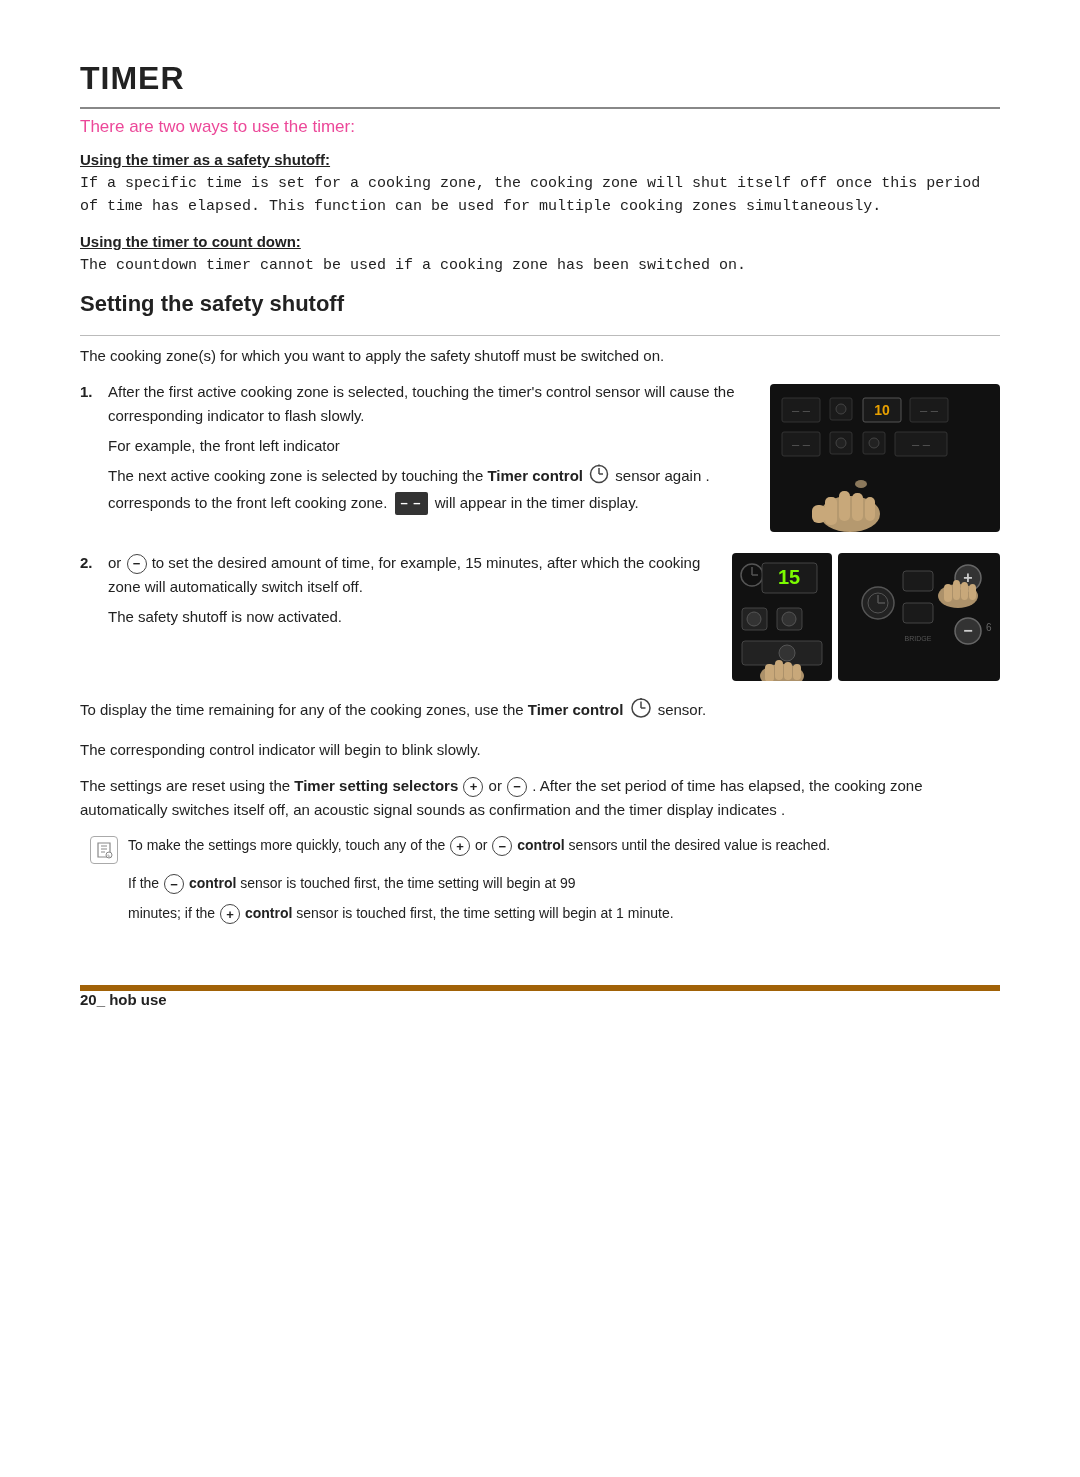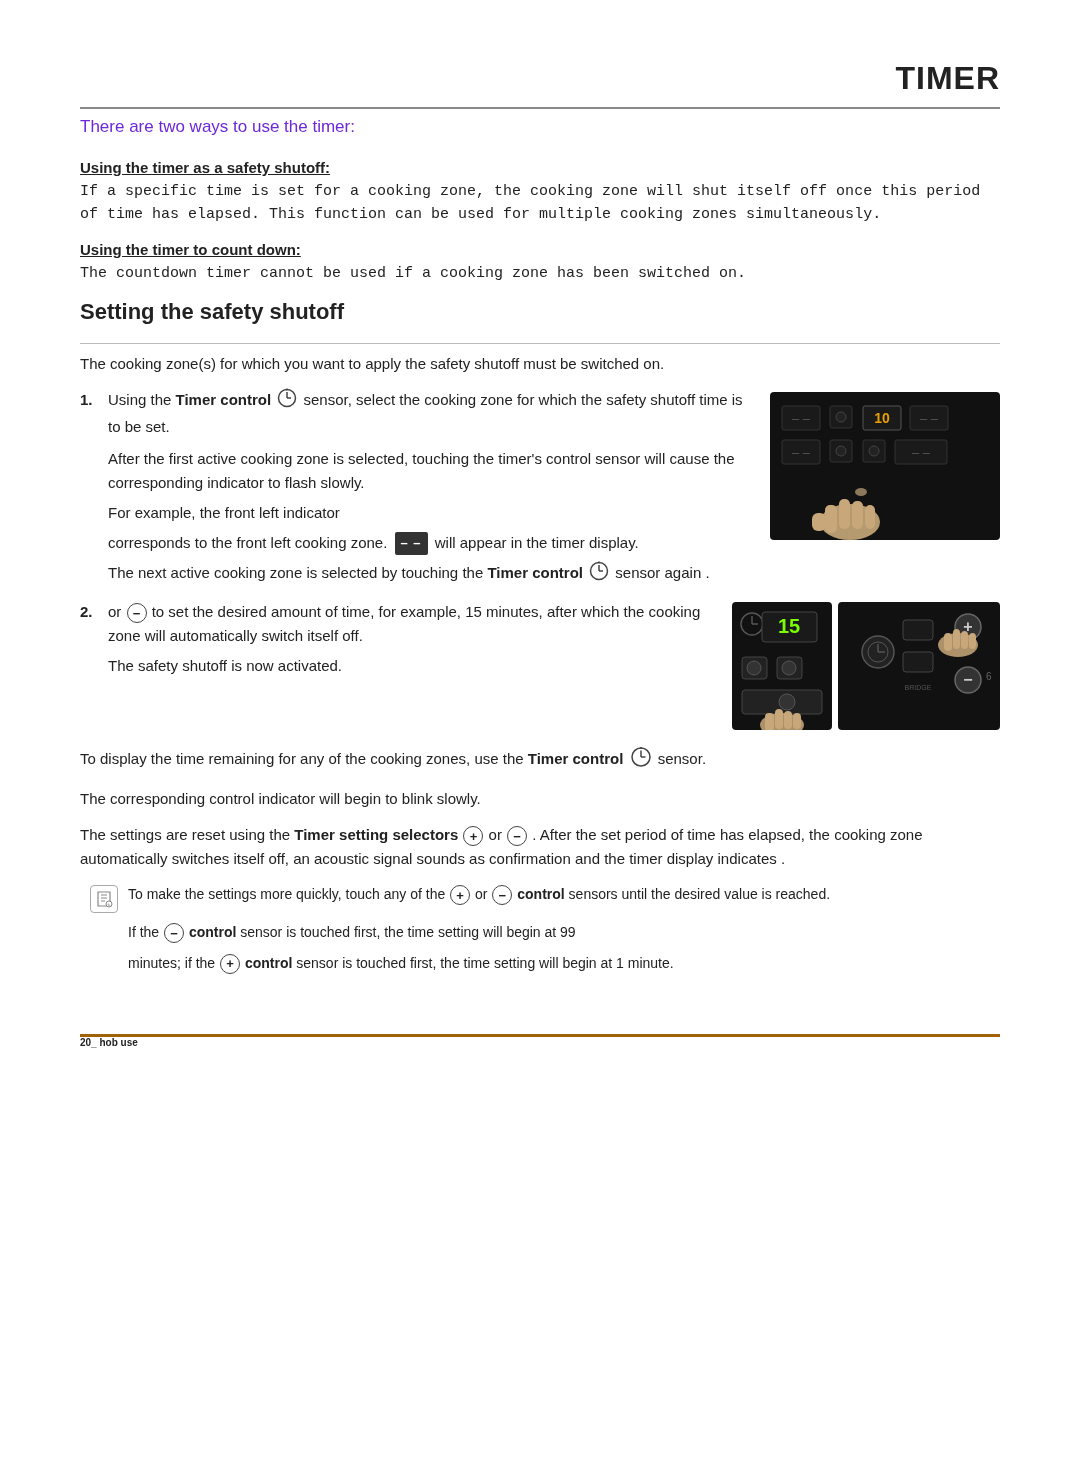--- a/index.html
+++ b/index.html
@@ -14,27 +14,26 @@
     }
 
     h1.timer-title {
       font-size: 32px;
       font-weight: 900;
       letter-spacing: 1px;
       text-transform: uppercase;
       margin-bottom: 8px;
       border-bottom: 2px solid #888;
       padding-bottom: 10px;
-      text-align: right;
     }
 
     .intro-subtitle {
       font-size: 17px;
-      margin-bottom: 22px;
-      color: #6d28d9;
+      margin-bottom: 14px;
+      color: #ec4899;
     }
 
     .section-bold-label {
       font-weight: 700;
       font-size: 15px;
       margin-bottom: 4px;
       text-decoration: underline;
     }
 
     .section-para {
@@ -140,24 +139,24 @@
     }
 
     .note-indent {
       padding-left: 48px;
       font-size: 14px;
       line-height: 1.6;
       margin-bottom: 8px;
     }
 
     .footer-bar {
-      border-top: 3px solid #a16207;
+      border-top: 6px solid #a16207;
       margin-top: 60px;
       padding-top: 0;
-      font-size: 10px;
+      font-size: 15px;
       font-weight: 700;
       color: #222;
     }
 
     
     .diag-1 {
       width: 230px;
       height: 148px;
     }
 
@@ -200,51 +199,38 @@
 
 <p class="para">The cooking zone(s) for which you want to apply the safety shutoff must be switched on.</p>
 
 <ol class="steps">
 
   <li>
     <span class="step-num bold">1.</span>
     <div class="step-text">
       <div style="display:flex; align-items:flex-start; gap:18px;">
         <div style="flex:1;">
-          <p style="margin-bottom:8px; line-height:1.6;">
-            <span>Using the </span><span class="bold">Timer control</span>
-            
-            <span class="inline-timer-icon">
-              <svg width="20" height="20" viewBox="0 0 20 20">
-                <circle cx="10" cy="10" r="8.5" fill="none" stroke="#444" stroke-width="1.5"></circle>
-                <line x1="10" y1="4" x2="10" y2="10" stroke="#444" stroke-width="1.5"></line>
-                <line x1="10" y1="10" x2="14" y2="10" stroke="#444" stroke-width="1.5"></line>
-                <circle cx="10" cy="1.5" r="1" fill="#444"></circle>
-              </svg>
-            </span>
-            <span> sensor, select the cooking zone for which the safety shutoff time is to be set.</span>
-          </p>
           <p style="margin-bottom:6px; line-height:1.6;">After the first active cooking zone is selected, touching the timer's control sensor will cause the corresponding indicator to flash slowly.</p>
           <p style="margin-bottom:6px; line-height:1.6;">For example, the front left indicator</p>
-          <p style="margin-bottom:6px; line-height:1.6;">
-            <span>corresponds to the front left cooking zone.</span>
-            <span class="dash-indicator">– –</span>
-            <span> will appear in the timer display.</span>
-          </p>
           <p style="line-height:1.6;">
             <span>The next active cooking zone is selected by touching the </span><span class="bold">Timer control</span>
             <span class="inline-timer-icon">
               <svg width="20" height="20" viewBox="0 0 20 20">
                 <circle cx="10" cy="10" r="8.5" fill="none" stroke="#444" stroke-width="1.5"></circle>
                 <line x1="10" y1="4" x2="10" y2="10" stroke="#444" stroke-width="1.5"></line>
                 <line x1="10" y1="10" x2="14" y2="10" stroke="#444" stroke-width="1.5"></line>
                 <circle cx="10" cy="1.5" r="1" fill="#444"></circle>
               </svg>
             </span>
             <span> sensor again .</span>
+          </p>
+          <p style="margin-bottom:6px; line-height:1.6;">
+            <span>corresponds to the front left cooking zone.</span>
+            <span class="dash-indicator">– –</span>
+            <span> will appear in the timer display.</span>
           </p>
         </div>
 
         <div style="flex-shrink:0; margin-top:4px;">
           <svg class="diag-1" viewBox="0 0 230 148" xmlns="http://www.w3.org/2000/svg">
             <rect width="230" height="148" rx="4" fill="#111"></rect>
 
             <rect x="12" y="14" width="38" height="24" rx="2" fill="#1a1a1a" stroke="#333" stroke-width="1"></rect>
             <text x="31" y="31" fill="#555" font-size="13" text-anchor="middle" font-family="Arial">– –</text>
             <rect x="60" y="14" width="22" height="22" rx="2" fill="#1a1a1a" stroke="#333" stroke-width="1"></rect>

